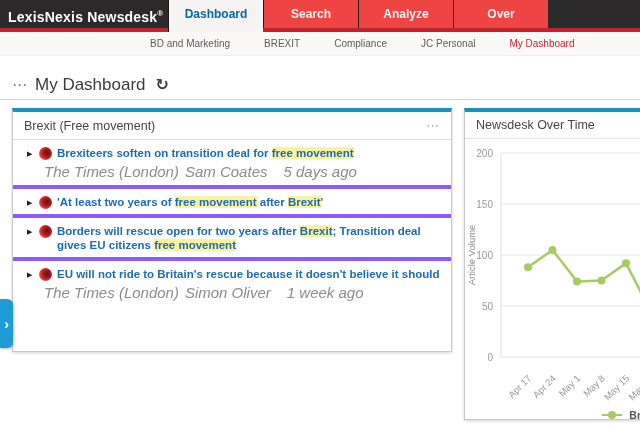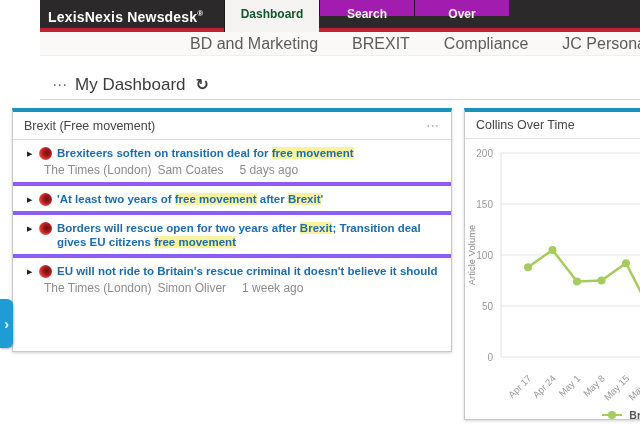--- a/index.html
+++ b/index.html
@@ -1,34 +1,34 @@
 <!DOCTYPE html>
 <html><head>
 <meta charset="utf-8">
 <style>
   * { margin:0; padding:0; box-sizing:border-box; }
   html,body { width:640px; height:425px; }
   body { font-family:"Liberation Sans","DejaVu Sans",sans-serif; background:#fff; }
-  .page { position:relative; width:640px; height:425px; overflow:hidden; background:#fff;padding-left:40px; }
+  .page { position:relative; width:640px; height:425px; overflow:hidden; background:#fff; }
 
   
   .topnav { position:relative; height:32px; background:#2b292a; display:flex; }
   .red-strip { position:absolute; left:0; right:0; bottom:0; height:4px; background:#c0232c; }
   .brand { width:168px; color:#fff; font-size:14px; font-weight:bold; line-height:28px;
            padding-left:8px; white-space:nowrap; letter-spacing:.2px; }
   .brand sup { font-size:8px; }
   .tabs { display:flex; position:relative; z-index:2; }
-  .tab { width:95px; height:16px; line-height:28px; text-align:center; color:#f2f2f2;
-         font-size:12px; font-weight:bold; background:#a21caf; border-left:1px solid #1c1b1c; cursor:pointer; }
-  .tab.active { background:#f5f4f2; color:#14532d; height:32px;margin-left:16px; }
+  .tab { width:95px; height:28px; line-height:28px; text-align:center; color:#f2f2f2;
+         font-size:12px; font-weight:bold; background:#ef4444; border-left:1px solid #1c1b1c; cursor:pointer; }
+  .tab.active { background:#f5f4f2; color:#0369a1; height:32px; }
 
   
   .subnav { height:24px; background:#faf9f8; display:flex; align-items:center;
             padding-left:150px; gap:34px; border-bottom:1px solid #f0efed; }
-  .subnav-item { font-size:16px; color:#5c5c5c; white-space:nowrap; cursor:pointer; }
+  .subnav-item { font-size:10px; color:#5c5c5c; white-space:nowrap; cursor:pointer; }
   .subnav-item.active { color:#cb2030; }
 
   
   .dash-header { height:44px; display:flex; align-items:center; padding:14px 10px 0 12px;
                  border-bottom:1px solid #d9d2c5; }
   .drag-dots { color:#6f6f6f; font-size:15px; margin-right:8px; cursor:pointer; }
   .dash-title { font-size:17px; color:#3c3c3c; margin-right:10px; }
   .refresh { font-size:16px; font-weight:bold; color:#3f3f3f; cursor:pointer; }
 
   
@@ -43,21 +43,21 @@
 
   .news-item { display:flex; padding:6px 10px 5px 14px; }
   .news-item + .news-item { border-top:4px solid #8b5cf6; }
   .expander { width:12px; font-size:7px; color:#222; padding-top:4px; cursor:pointer; flex:none; }
   .source-icon { width:13px; height:13px; border-radius:50%; margin:1px 5px 0 0; flex:none; cursor:pointer;
       background:radial-gradient(circle at 62% 45%, #6e1113 0%, #9c181c 32%, #d8302e 58%, #ef8077 85%, #f6b0a6 100%); }
   .item-body { flex:1; min-width:0; }
   .item-title { font-size:11.5px; font-weight:bold; color:#1e6cb0; line-height:14px;
                 text-decoration:none; display:block; cursor:pointer; }
   .item-title .hl { background:#f9f3a0; }
-  .item-byline { font-size:12px; color:#8c8c8c; margin:3px 0 0 -13px; white-space:nowrap; }
+  .item-byline { font-size:15px; color:#8c8c8c; margin:3px 0 0 -13px; white-space:nowrap;font-style:italic; }
   .item-byline .auth { margin-left:6px; }
   .item-byline .age { margin-left:16px; }
 
   
   .chart-panel { left:464px; top:108px; width:420px; height:312px; }
   .chart-wrap { padding-top:2px; }
   .legend { display:flex; justify-content:center; align-items:center; gap:6px; margin-top:2px; }
   .legend-label { font-size:10.5px; font-weight:bold; color:#555; white-space:nowrap; }
 
   
@@ -71,20 +71,21 @@
 <body>
 
 <div class="page">
 
   <header class="topnav">
     <div class="red-strip"></div>
     <div class="brand"><span>LexisNexis Newsdesk</span><sup>®</sup></div>
     <nav class="tabs">
       <div class="tab active">Dashboard</div>
       <div class="tab">Search</div>
+      <div class="tab">Analyze</div>
       <div class="tab">Over</div>
     </nav>
   </header>
 
   <nav class="subnav">
     <span class="subnav-item">BD and Marketing</span>
     <span class="subnav-item">BREXIT</span>
     <span class="subnav-item">Compliance</span>
     <span class="subnav-item">JC Personal</span>
     <span class="subnav-item active">My Dashboard</span>
@@ -121,30 +122,30 @@
           <span class="expander">▶</span>
           <span class="source-icon"></span>
           <div class="item-body">
             <a class="item-title"><span>Borders will rescue open for two years after </span><span class="hl">Brexit</span><span>; Transition deal gives EU citizens </span><span class="hl">free movement</span></a>
           </div>
         </div>
         <div class="news-item">
           <span class="expander">▶</span>
           <span class="source-icon"></span>
           <div class="item-body">
-            <a class="item-title"><span>EU will not ride to Britain's rescue criminal it doesn't believe it should</span></a>
+            <a class="item-title"><span>EU will not ride to Britain's rescue because it doesn't believe it should</span></a>
             <div class="item-byline"><span class="src">The Times (London)</span><span class="auth">Simon Oliver</span><span class="age">1 week ago</span></div>
           </div>
         </div>
       </div>
   </section>
 
   <section class="panel chart-panel">
     <div class="panel-head" style="border-bottom:1px solid #e3e3e3;">
-      <span class="panel-title">Collins Over Time</span>
+      <span class="panel-title">Newsdesk Over Time</span>
     </div>
     <div class="chart-wrap">
       <svg id="coverage-chart" width="418" height="262" viewBox="0 0 418 262">
           <line x1="36" y1="216" x2="418" y2="216" stroke="#e5e5e5" stroke-width="1"></line>
           <text x="28" y="219.5" text-anchor="end" font-size="10" fill="#999999">0</text>
           <line x1="36" y1="165" x2="418" y2="165" stroke="#e5e5e5" stroke-width="1"></line>
           <text x="28" y="168.5" text-anchor="end" font-size="10" fill="#999999">50</text>
           <line x1="36" y1="114" x2="418" y2="114" stroke="#e5e5e5" stroke-width="1"></line>
           <text x="28" y="117.5" text-anchor="end" font-size="10" fill="#999999">100</text>
           <line x1="36" y1="63" x2="418" y2="63" stroke="#e5e5e5" stroke-width="1"></line>

